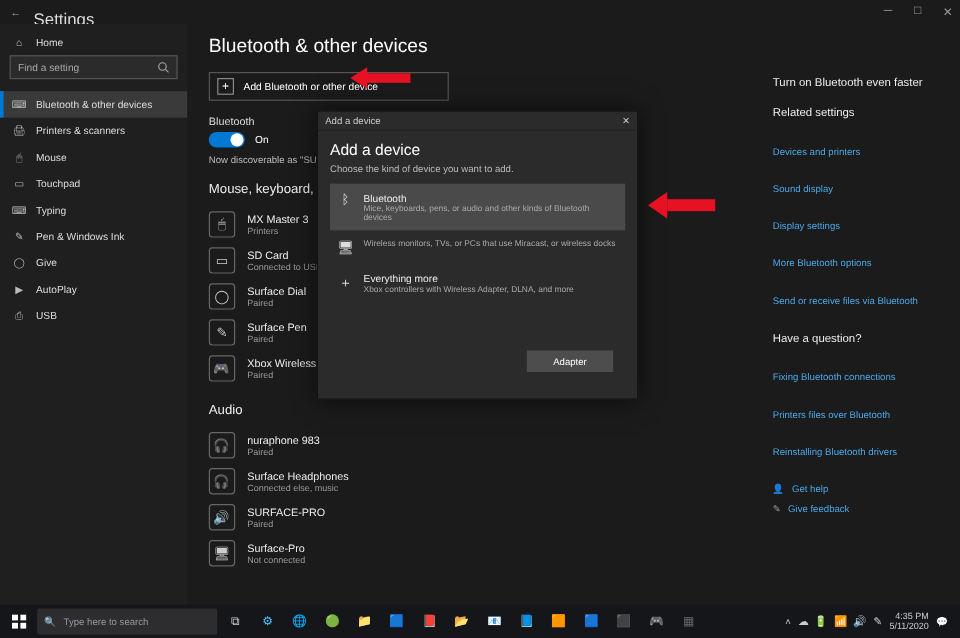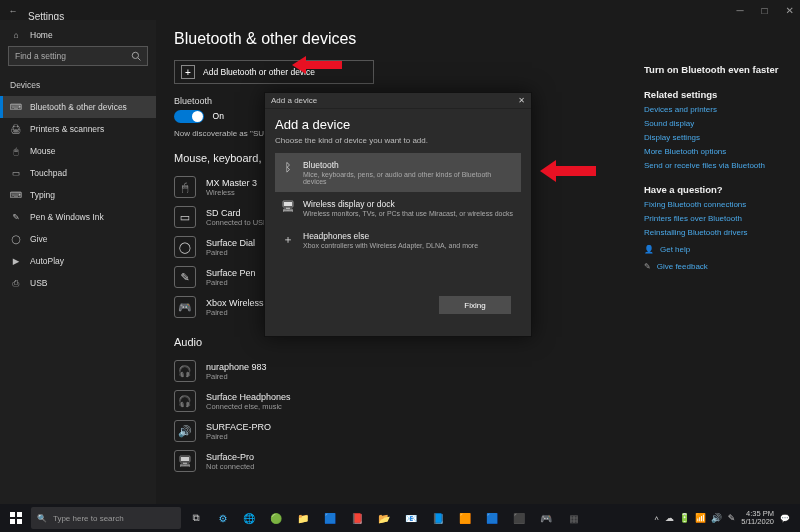--- a/index.html
+++ b/index.html
@@ -1,20 +1,20 @@
 <!DOCTYPE html>
 <html><head>
 <meta charset="utf-8">
 <style>
   * { margin: 0; padding: 0; box-sizing: border-box; font-family: "Segoe UI", Arial, sans-serif; }
   body { background: #1b1b1b; color: #fff; width: 800px; height: 532px; overflow: hidden; position: relative; font-size: 9px; }
   
   .titlebar { height: 20px; display: flex; align-items: center; padding: 0 6px; background: #1b1b1b; }
   .titlebar .back { width: 14px; text-align: center; color: #aaa; }
-  .titlebar .title { margin-left: 8px; font-size: 10px; color: #ddd; margin-top: 12px; }
+  .titlebar .title { margin-left: 8px; font-size: 14px; color: #ddd; margin-top: 12px; }
   .titlebar .winbtns { margin-left: auto; display: flex; gap: 18px; color: #999; font-size: 10px; }
   
   .app { display: flex; height: 484px; }
   
   .sidebar { width: 156px; background: #1f1f1f; padding: 4px 0; }
   .home-row { display: flex; align-items: center; padding: 4px 10px 8px; gap: 8px; font-size: 9px; }
   .search { margin: 0 8px 10px; height: 20px; background: #2b2b2b; border: 1px solid #555; display: flex; align-items: center; padding: 0 6px; color: #aaa; font-size: 8.5px; }
   .search svg { margin-left: auto; }
   .sec-head { padding: 4px 10px 6px; font-size: 8.5px; color: #ccc; }
   .nav-item { display: flex; align-items: center; gap: 8px; padding: 5px 10px; font-size: 8.5px; color: #ddd; cursor: default; }
@@ -31,23 +31,23 @@
   .toggle { width: 30px; height: 13px; border-radius: 7px; background: #0078d4; position: relative; display:inline-block; vertical-align:middle; margin-right:6px; }
   .toggle::after { content:""; position:absolute; right:1px; top:1px; width:11px; height:11px; border-radius:50%; background:#fff; }
   .discover { font-size: 8px; color: #bbb; margin-top: 6px; }
   
   .dev-item { display:flex; align-items:center; gap:10px; padding:4px 0; }
   .dev-item .dic { width:22px; height:22px; border:1px solid #666; border-radius:3px; display:flex; align-items:center; justify-content:center; color:#ccc; font-size:11px; }
   .dev-item .dn { font-size:9px; color:#eee; }
   .dev-item .ds { font-size:7.5px; color:#999; }
   
   .right-col { position:absolute; right:18px; top:30px; width:138px; }
-  .rhead { font-size:9.5px; color:#eee; margin-bottom:4px; margin-top:14px;font-weight:bold; }
+  .rhead { font-size:9.5px; color:#eee; margin-bottom:4px; margin-top:14px; }
   .rtxt { font-size:7.5px; color:#999; line-height:1.3; }
-  .rlink { font-size:8px; color:#4aa8e8; margin:5px 0; cursor:default; }
+  .rlink { font-size:8px; color:#4aa8e8; margin:22px 0; cursor:default; }
   .fb { display:flex; align-items:center; gap:6px; color:#4aa8e8; font-size:8px; margin-top:8px; }
   .fb .fic { color:#999; }
   
   
   .dialog { position:absolute; left:264px; top:92px; width:268px; background:#2b2b2b; border:1px solid #111; box-shadow:0 0 20px rgba(0,0,0,.6); }
   .dlg-title { display:flex; padding:3px 6px; font-size:8px; color:#ccc; border-bottom:1px solid #222; }
   .dlg-title .x { margin-left:auto; }
   .dlg-body { padding:8px 10px 12px; }
   .dlg-body h3 { font-size:13px; font-weight:400; margin-bottom:4px; }
   .dlg-sub { font-size:8px; color:#bbb; margin-bottom:8px; }
@@ -92,21 +92,20 @@
       <span class="ic">⌂</span>
       <span>Home</span>
     </div>
     <div class="search">
       <span>Find a setting</span>
       <svg width="10" height="10" viewBox="0 0 16 16">
           <circle cx="7" cy="7" r="5" stroke="#aaa" fill="none" stroke-width="1.5"></circle>
           <line x1="11" y1="11" x2="15" y2="15" stroke="#aaa" stroke-width="1.5"></line>
         </svg>
     </div>
-    <div class="sec-head">Devices</div>
     <div class="nav-item active">
         <span class="ic">⌨</span>
         <span>Bluetooth &amp; other devices</span>
       </div>
     <div class="nav-item">
         <span class="ic">🖨</span>
         <span>Printers &amp; scanners</span>
       </div>
     <div class="nav-item">
         <span class="ic">🖱</span>
@@ -150,21 +149,21 @@
       <span style="font-size:8.5px;">On</span>
     </div>
     <div class="discover">Now discoverable as "SURFACE</div>
 
     <h2>Mouse, keyboard, &amp; p</h2>
     <div id="list-mouse">
         <div class="dev-item">
           <div class="dic">🖱</div>
           <div>
             <div class="dn">MX Master 3</div>
-            <div class="ds">Wireless</div>
+            <div class="ds">Printers</div>
           </div>
         </div>
         <div class="dev-item">
           <div class="dic">▭</div>
           <div>
             <div class="dn">SD Card</div>
             <div class="ds">Connected to USB 3.0</div>
           </div>
         </div>
         <div class="dev-item">
@@ -264,33 +263,32 @@
     <div class="opt hi">
       <div class="oic">ᛒ</div>
       <div>
           <div class="ot">Bluetooth</div>
           <div class="od">Mice, keyboards, pens, or audio and other kinds of Bluetooth devices</div>
         </div>
     </div>
     <div class="opt">
       <div class="oic">🖥</div>
       <div>
-          <div class="ot">Wireless display or dock</div>
           <div class="od">Wireless monitors, TVs, or PCs that use Miracast, or wireless docks</div>
         </div>
     </div>
     <div class="opt">
       <div class="oic">＋</div>
       <div>
-          <div class="ot">Headphones else</div>
+          <div class="ot">Everything more</div>
           <div class="od">Xbox controllers with Wireless Adapter, DLNA, and more</div>
         </div>
     </div>
     <div class="dlg-cancel">
-        <span>Fixing</span>
+        <span>Adapter</span>
       </div>
   </div>
 </div>
 
 <div class="arrow" style="left:292px; top:56px; width:50px; height:18px;">
   <div class="shaft" style="left:12px; top:5px; width:38px; height:8px;"></div>
   <div class="head" style="left:0; top:0; border-top:9px solid transparent; border-bottom:9px solid transparent; border-right:14px solid #e81123;"></div>
 </div>
 <div class="arrow" style="left:540px; top:160px; width:56px; height:22px;">
   <div class="shaft" style="left:16px; top:6px; width:40px; height:10px;"></div>

